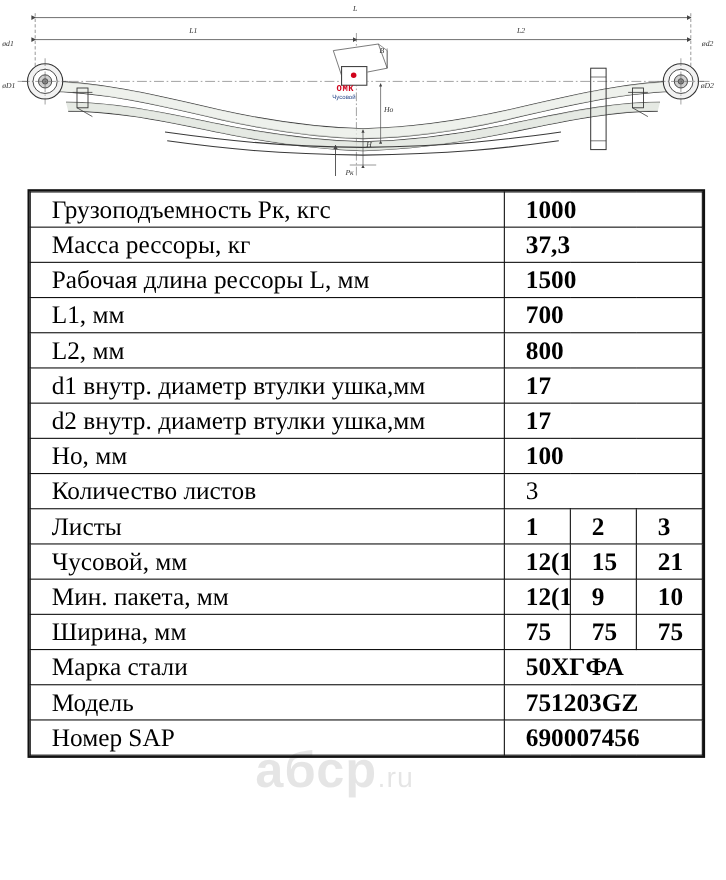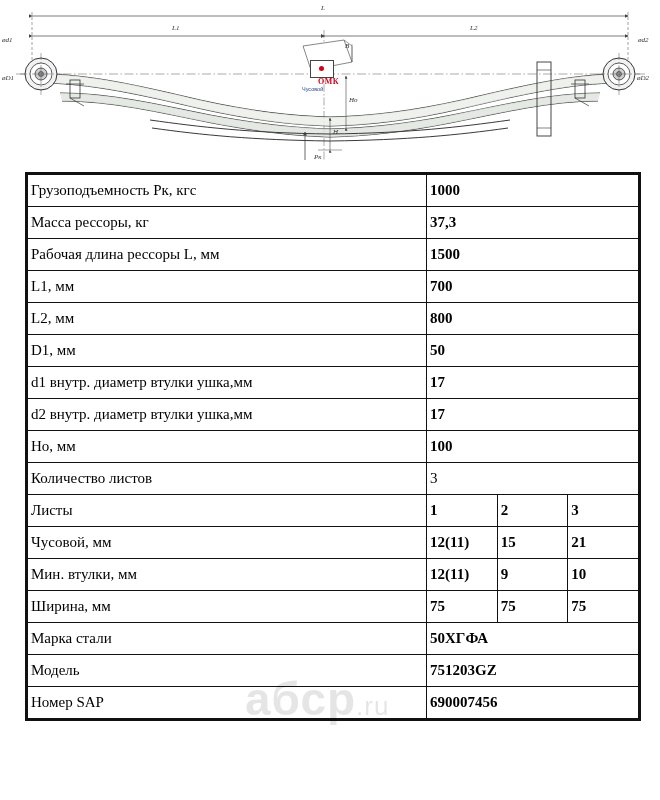--- a/index.html
+++ b/index.html
@@ -56,26 +56,25 @@
     top: 5px;
     width: 5px;
     height: 5px;
     background: #d0021b;
     border-radius: 50%;
   }
   .logo-omk {
     position: absolute;
     left: 6px;
     top: 33px;
-    font-family: Liberation Serif, serif;
+    font-family: Liberation Mono, monospace;
     font-size: 8px;
     font-weight: bold;
     color: #d0021b;
     letter-spacing: .5px;
-    margin-left: 12px;
   }
   .logo-sub {
     position: absolute;
     left: 2px;
     top: 42px;
     font-family: "Liberation Sans", sans-serif;
     font-size: 5.5px;
     color: #2b4a8b;
   }
 
@@ -89,41 +88,41 @@
     background: transparent;
   }
   table.spec {
     border-collapse: collapse;
     width: 100%;
     table-layout: fixed;
   }
   table.spec td {
     border: 1px solid #111;
     height: 31px;
-    padding: 0 3px;
-    font-size: 15px;
+    padding: 0 19px;
+    font-size: 23px;
     vertical-align: middle;
     white-space: nowrap;
     overflow: hidden;
   }
   td.label {
     width: 392px;
     font-weight: normal;
   }
   td.val {
     font-weight: bold;
   }
   td.v1 { width: 96px; }
   td.v2 { width: 62px; }
   td.v3 { width: 62px; }
 
   
   .watermark {
     position: absolute;
-    left: 245px;
+    left: 232px;
     top: 672px;
     font-family: "Liberation Sans", sans-serif;
     font-size: 46px;
     font-weight: bold;
     color: rgba(0,0,0,0.10);
     letter-spacing: 1px;
     pointer-events: none;
     user-select: none;
     text-align: center;
   }
@@ -245,24 +244,20 @@
       </tr>
       <tr>
         <td class="label">L1, мм</td>
         <td class="val" colspan="3">700</td>
       </tr>
       <tr>
         <td class="label">L2, мм</td>
         <td class="val" colspan="3">800</td>
       </tr>
       <tr>
-        <td class="label">D1, мм</td>
-        <td class="val" colspan="3">50</td>
-      </tr>
-      <tr>
         <td class="label">d1 внутр. диаметр втулки ушка,мм</td>
         <td class="val" colspan="3">17</td>
       </tr>
       <tr>
         <td class="label">d2 внутр. диаметр втулки ушка,мм</td>
         <td class="val" colspan="3">17</td>
       </tr>
       <tr>
         <td class="label">Но, мм</td>
         <td class="val" colspan="3">100</td>
@@ -277,21 +272,21 @@
         <td class="val v2">2</td>
         <td class="val v3">3</td>
       </tr>
       <tr>
         <td class="label">Чусовой, мм</td>
         <td class="val v1">12(11)</td>
         <td class="val v2">15</td>
         <td class="val v3">21</td>
       </tr>
       <tr>
-        <td class="label">Мин. втулки, мм</td>
+        <td class="label">Мин. пакета, мм</td>
         <td class="val v1">12(11)</td>
         <td class="val v2">9</td>
         <td class="val v3">10</td>
       </tr>
       <tr>
         <td class="label">Ширина, мм</td>
         <td class="val v1">75</td>
         <td class="val v2">75</td>
         <td class="val v3">75</td>
       </tr>

